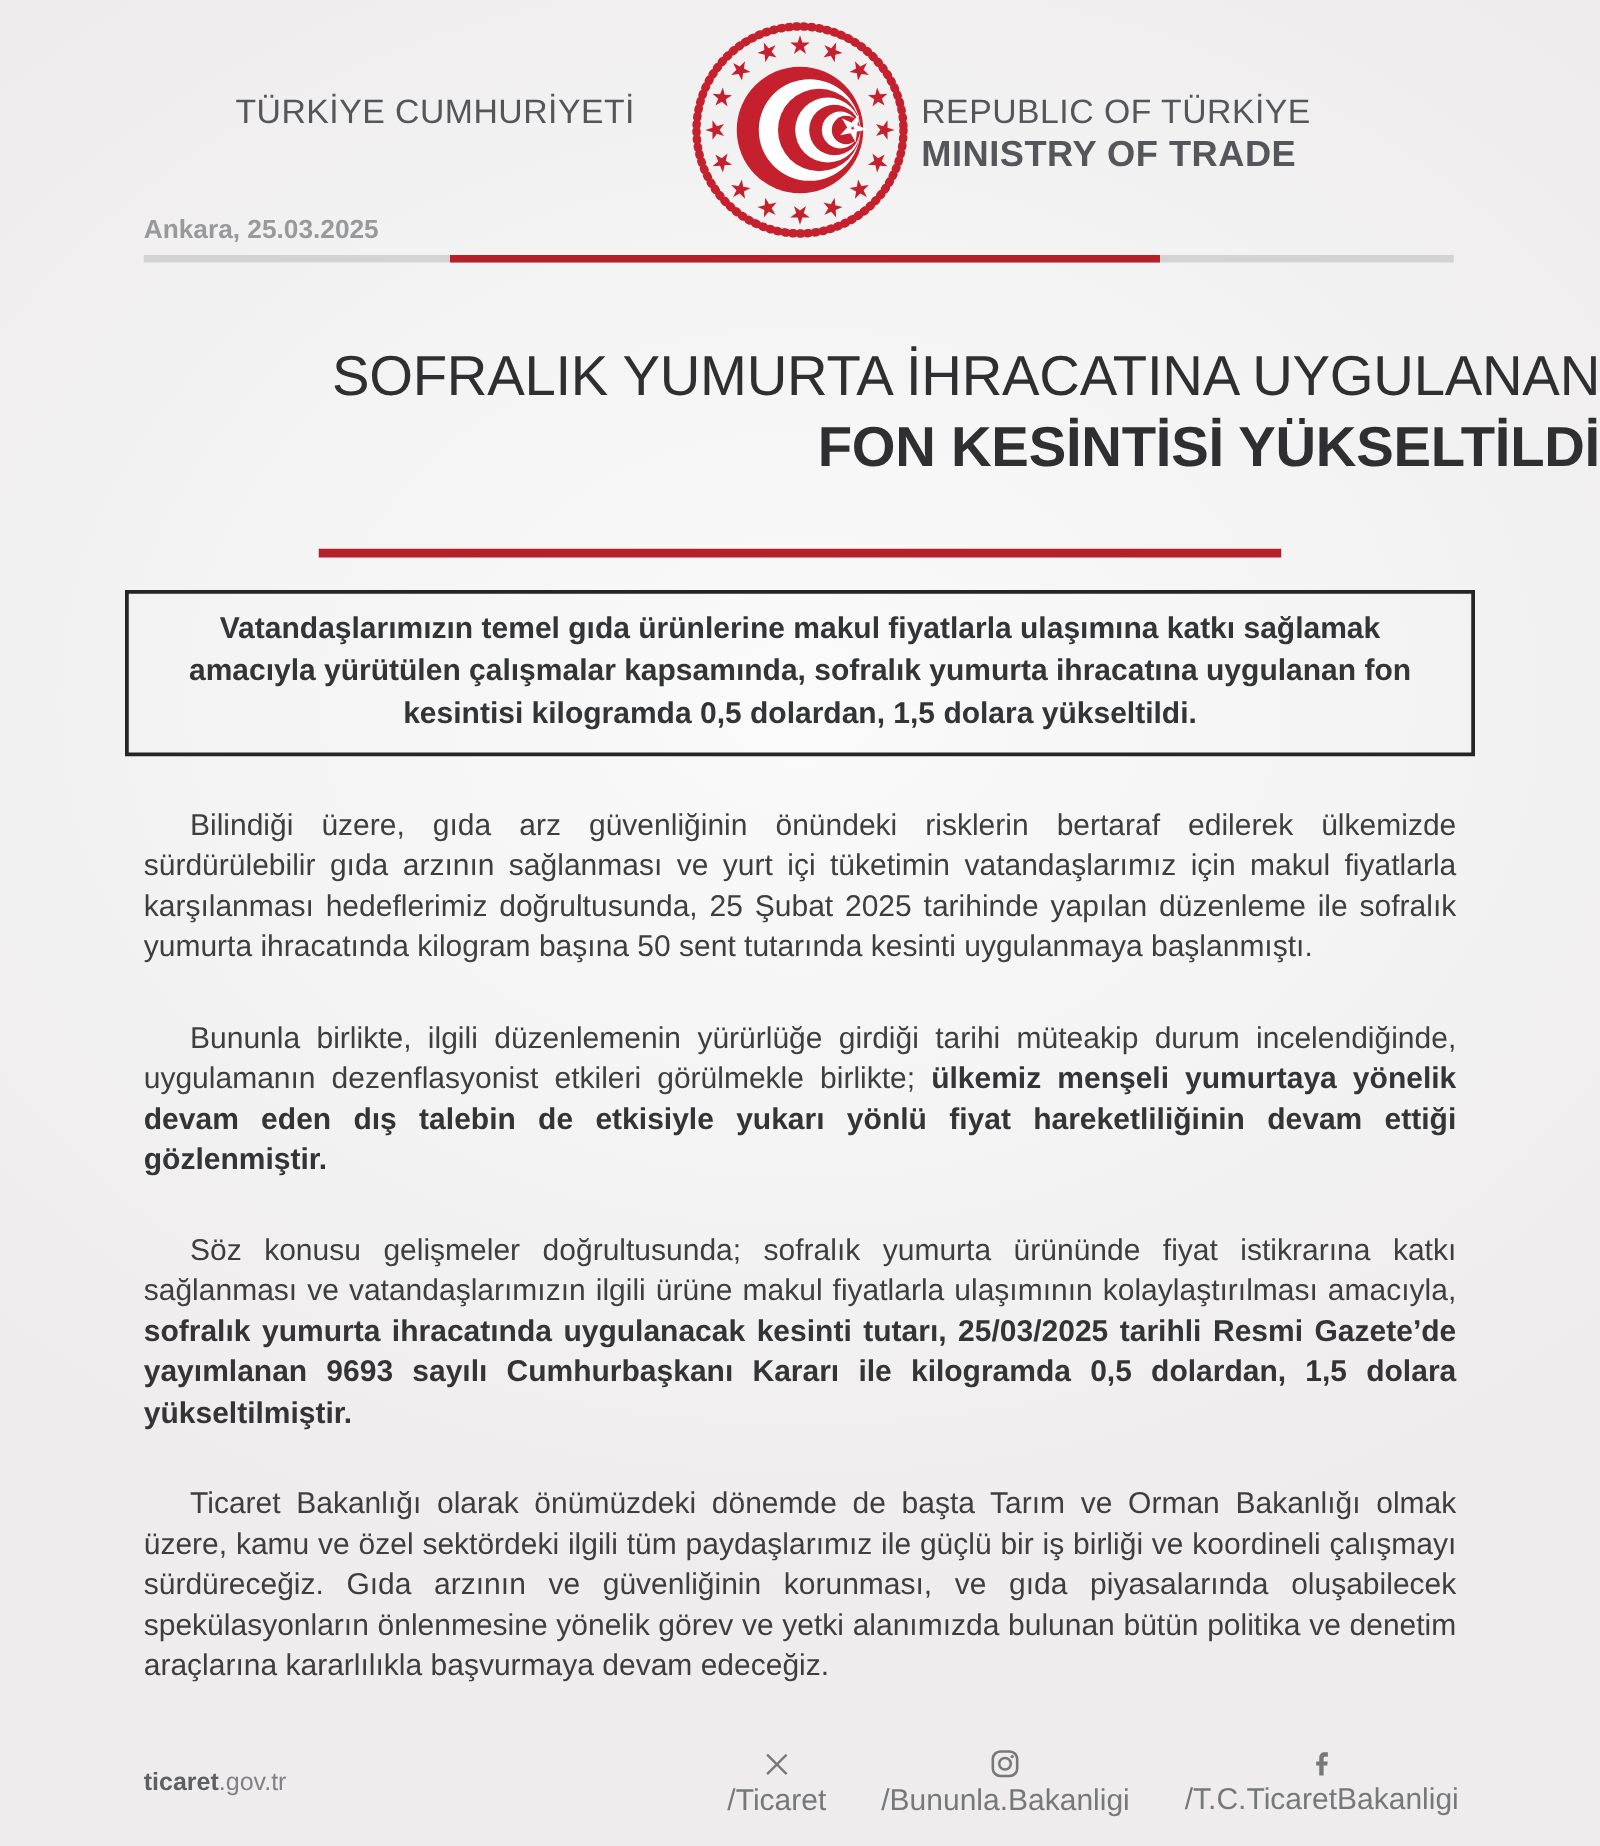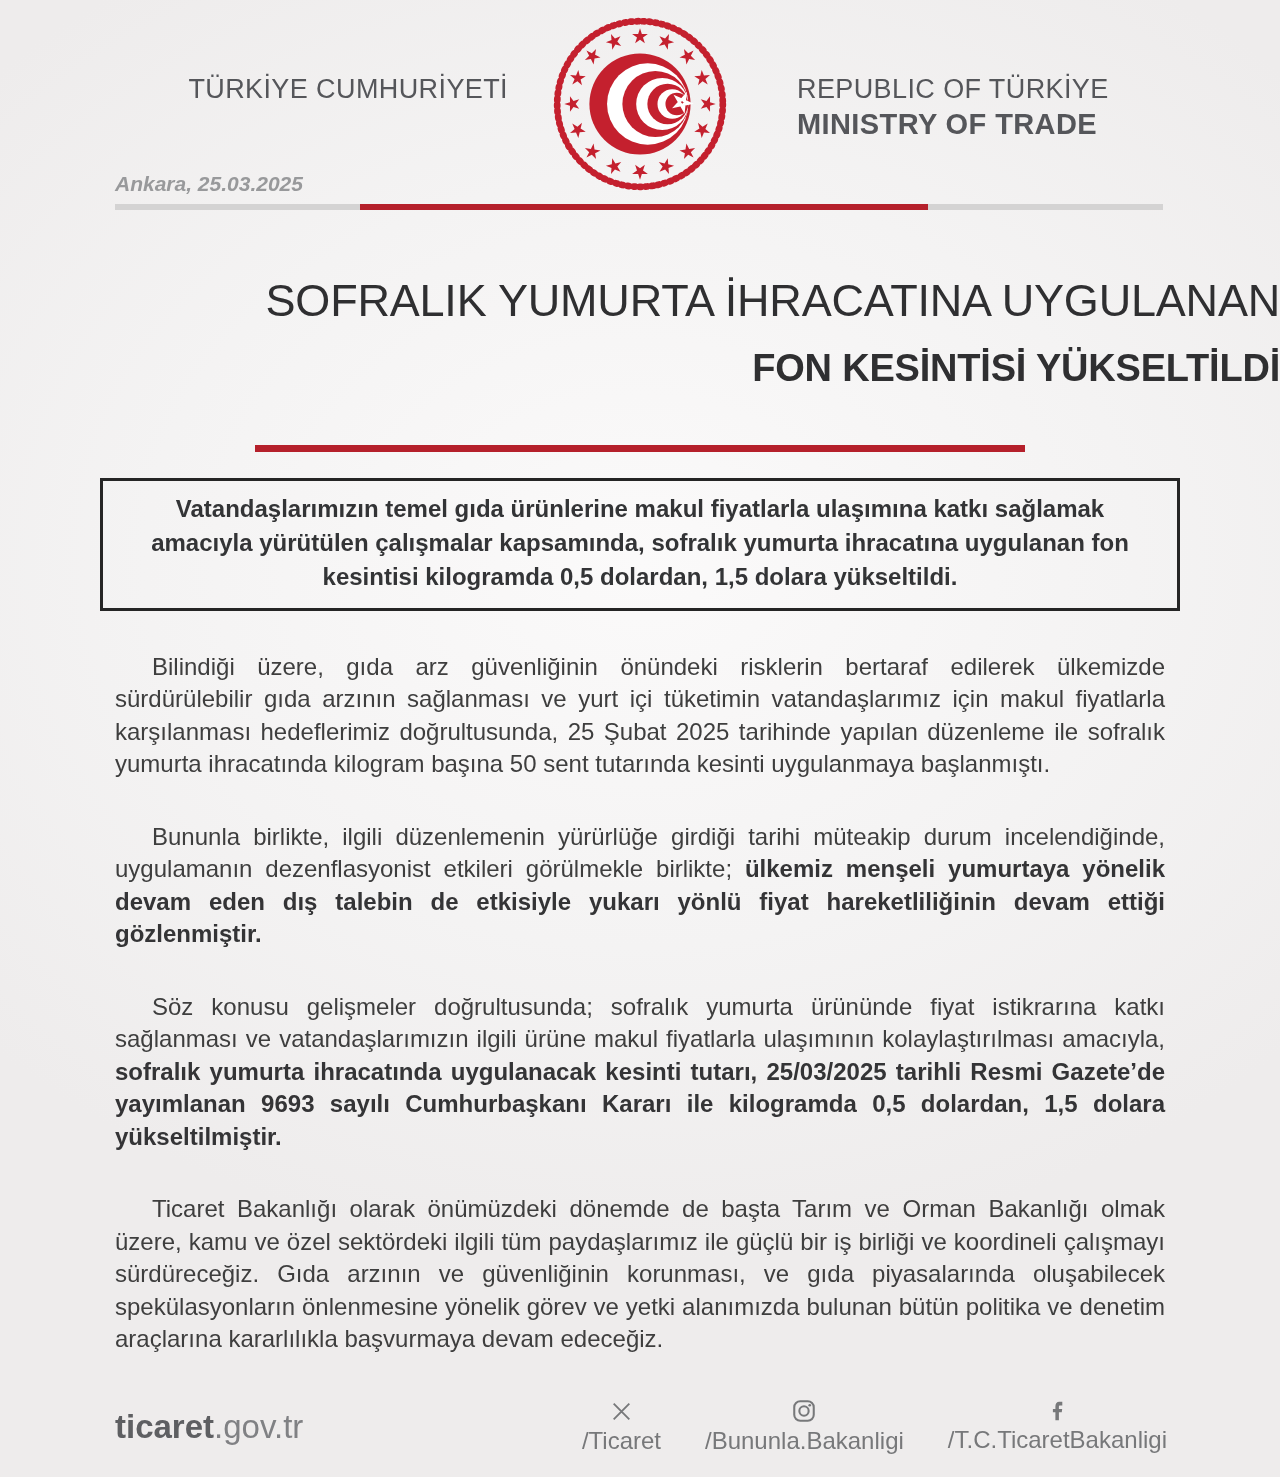--- a/index.html
+++ b/index.html
@@ -14,31 +14,31 @@
       var(--page-bg, #F2F1F1);
     font-family:"Liberation Sans","DejaVu Sans",sans-serif;
     color:var(--body-text,#3E3E3E);
   }
 
   
   .header { position:relative; height:212px; }
   .logo-wrap { position:absolute; left:50%; top:12px; transform:translateX(-50%); width:184px; height:184px; }
   .h-block { position:absolute; top:74px; color:var(--header-text,#55565A); line-height:1.15; }
   .h-left  { right:772px; text-align:right; }
-  .h-right { left:797px;  text-align:left;  }
+  .h-right { left:737px;  text-align:left;  }
   .h-line1 { font-size:27px; font-weight:400; letter-spacing:.4px; }
   .h-line2 { font-size:29px; font-weight:700; letter-spacing:.4px; margin-top:3px; }
-  .date { position:absolute; left:115px; top:172px; font-size:21px; font-weight:700; color:var(--date-text,#98999B);font-style:italic; }
+  .date { position:absolute; left:115px; top:172px; font-size:21px; font-weight:700; color:var(--date-text,#98999B); }
   .divider { position:absolute; left:115px; top:204px; width:1048px; height:6px; background:var(--divider-gray,#D4D3D3); }
   .divider-red { position:absolute; left:245px; top:0; width:568px; height:6px; background:var(--accent-red,#B5202B); }
 
   
   .title { margin-top:64px; text-align:right; color:var(--title-text,#2F2F31); }
   .t1 { font-size:45px; font-weight:500; line-height:1.12; letter-spacing:-.2px; }
-  .t2 { font-size:38px; font-weight:800; line-height:1.12; margin-top:21px; letter-spacing:-.2px; }
+  .t2 { font-size:45px; font-weight:800; line-height:1.12; margin-top:7px; letter-spacing:-.2px; }
   .title-rule { width:770px; height:7px; margin:55px auto 0; background:var(--accent-red,#B5202B); }
 
   
   .box {
     margin:26px 100px 0;
     border:3px solid var(--box-border,#252525);
     padding:11px 24px 14px;
     text-align:center;
     font-size:24px; font-weight:700; line-height:34px;
     color:#333436;
@@ -54,21 +54,21 @@
     color:var(--body-text,#3E3E3E);
   }
   .body-text p b { color:#343436; }
 
   
   .footer {
     position:absolute; left:115px; right:113px; bottom:22px;
     display:flex; align-items:center; justify-content:space-between;
     color:var(--footer-text,#74757A);
   }
-  .brand { font-size:33px; color:#808184; }
+  .brand { font-size:20px; color:#808184; }
   .brand b { color:#5E5F62; font-weight:700; }
   .social { display:flex; align-items:center; gap:44px; }
   .social-item { display:flex; align-items:center; gap:3px; font-size:24px; color:#77787A;flex-direction:column; }
   .social-item svg { display:block; }
 </style>
 </head>
 <body>
 
 <div class="page">
 

